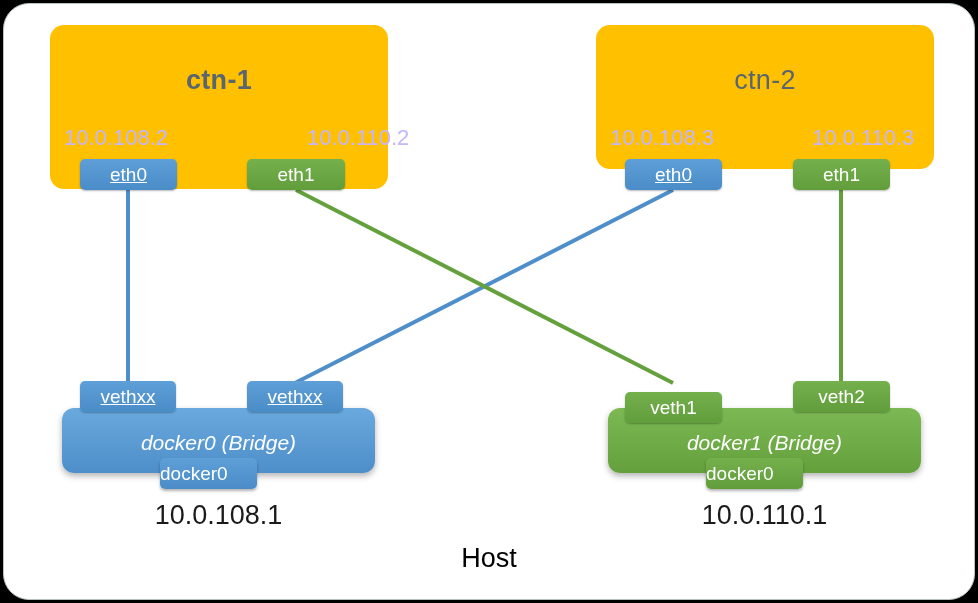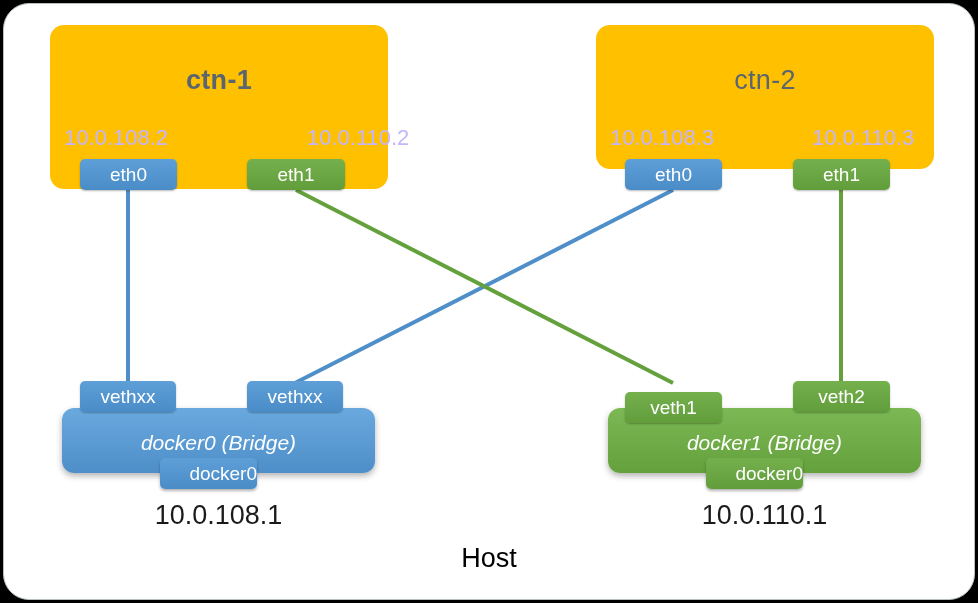--- a/index.html
+++ b/index.html
@@ -83,20 +83,21 @@
     line-height: 31px;
     text-align: center;
     color: #ffffff;
     font-size: 19px;
     border-radius: 5px;
     box-sizing: border-box;
     box-shadow: 0 1px 2px rgba(0,0,0,0.28);
   }
   .iface.blue {
     background: linear-gradient(#5e9fd8, #4a8cc7);
+    text-decoration: underline;
   }
   .iface.green {
     background: linear-gradient(#74b04c, #629d3c);
   }
 
   
   .bridge {
     position: absolute;
     border-radius: 12px;
     box-sizing: border-box;
@@ -115,27 +116,26 @@
     top: 23px;
     text-align: center;
     font-size: 21px;
     color: #ffffff;
     font-style: italic;
   }
   .bridge-badge {
     position: absolute;
     height: 31px;
     line-height: 31px;
-    text-align: right;
+    text-align: left;
     color: #ffffff;
     font-size: 19px;
     border-radius: 5px;
     box-sizing: border-box;
     box-shadow: 0 2px 3px rgba(0,0,0,0.3);
-    padding-left: 10px;
   }
   .bridge-badge.blue {
     background: linear-gradient(#5e9fd8, #4a8cc7);
   }
   .bridge-badge.green {
     background: linear-gradient(#74b04c, #629d3c);
   }
 
   
   .host-caption {

